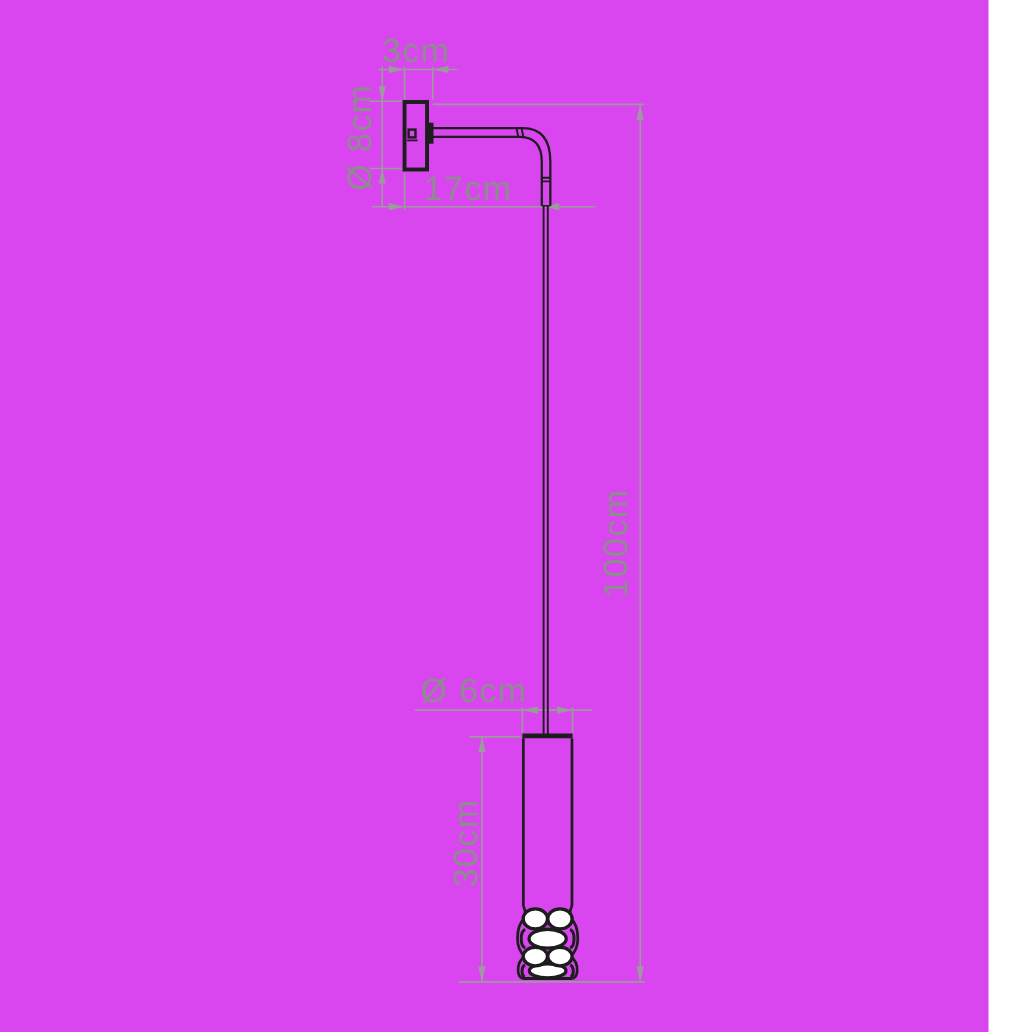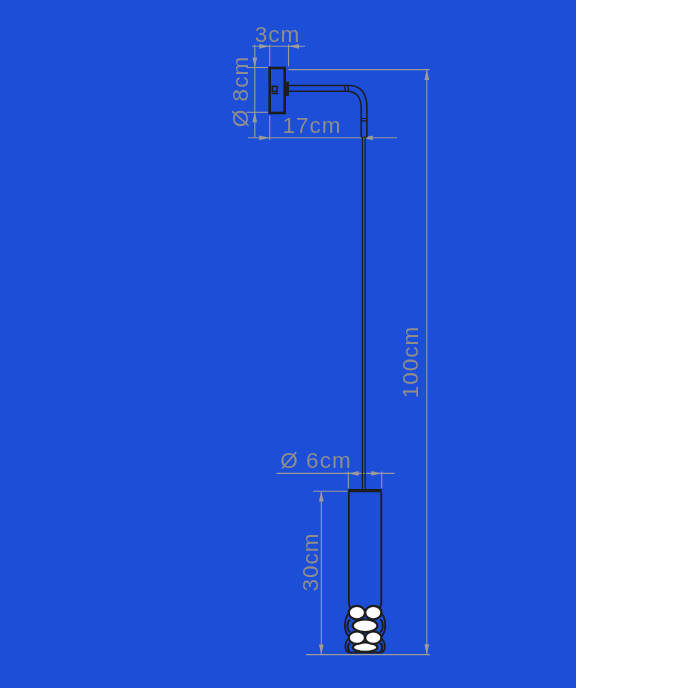--- a/index.html
+++ b/index.html
@@ -1,16 +1,16 @@
 <!DOCTYPE html>
 <html><head>
 <meta charset="utf-8">
 <style>
   html,body{margin:0;padding:0;background:#ffffff;}
-  #stage{position:relative;width:576px;height:688px;background:#1d4ed8;overflow:hidden;}
+  #stage{position:relative;width:659px;height:688px;background:#d946ef;overflow:hidden;}
   svg{display:block;}
   text{
     font-family:"Liberation Sans","DejaVu Sans",sans-serif;
     font-size:22.5px;
     letter-spacing:1px;
   }
 </style>
 </head>
 <body>
 

